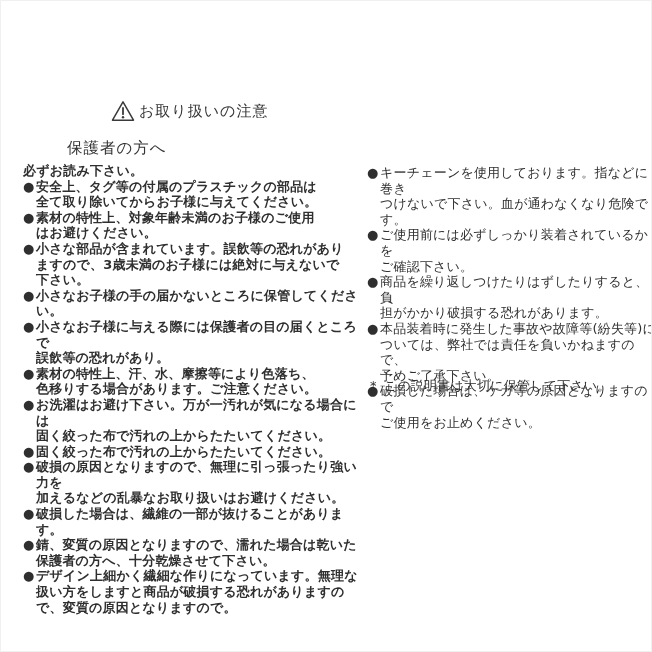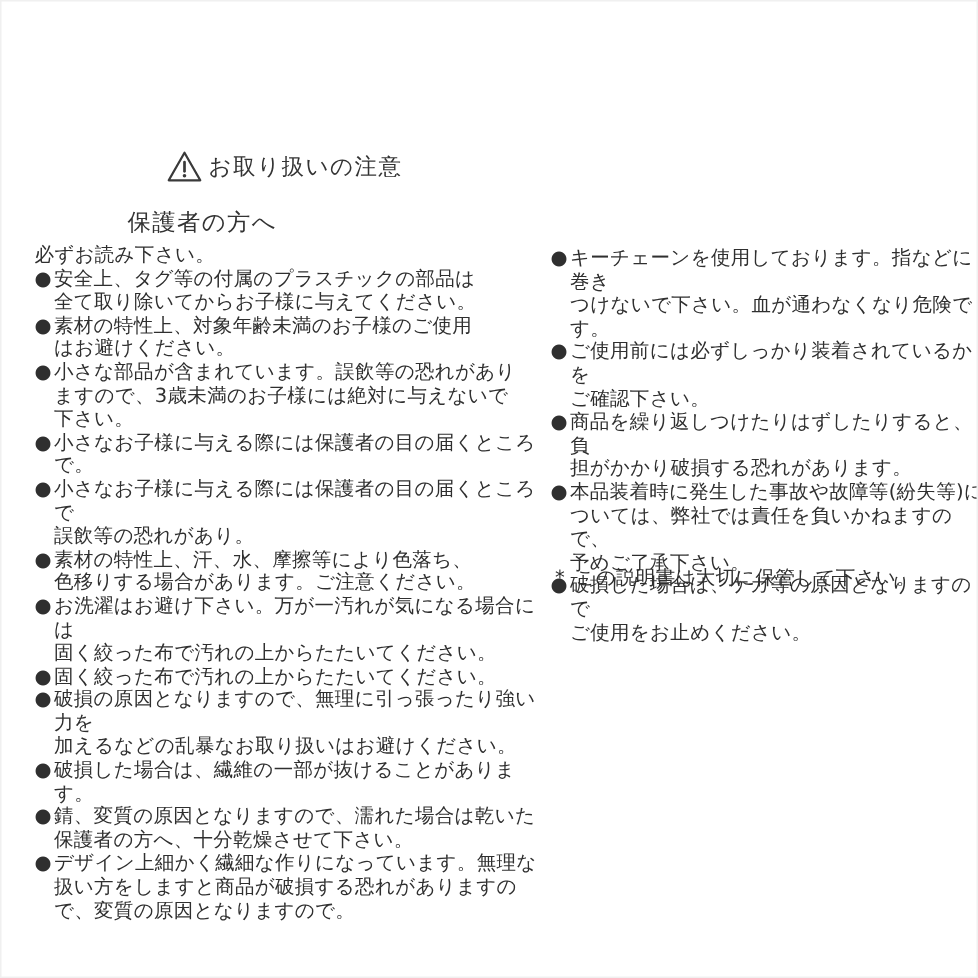--- a/index.html
+++ b/index.html
@@ -29,38 +29,39 @@
   .header .title {
     font-size: 15px;
     letter-spacing: 1px;
     color: #333333;
   }
   .warn-icon svg {
     display: block;
   }
   .subtitle {
     position: absolute;
-    left: 84px;
+    left: 66px;
     top: 137px;
     display: flex;
     gap: 26px;
     font-size: 15.5px;
     letter-spacing: 1px;
     color: #333333;
   }
   .col {
     position: absolute;
     font-size: 13px;
     line-height: 15.6px;
     letter-spacing: 0.2px;
   }
   .col-left {
     left: 22px;
     top: 162px;
     width: 346px;
+    font-weight: bold;
   }
   .col-right {
     left: 366px;
     top: 164px;
     width: 290px;
   }
   .intro {
     white-space: pre-line;
   }
   .item {
@@ -120,21 +121,21 @@
 はお避けください。</span>
     </div>
     <div class="item">
       <span class="bullet">●</span>
       <span class="item-text">小さな部品が含まれています。誤飲等の恐れがあり
 ますので、3歳未満のお子様には絶対に与えないで
 下さい。</span>
     </div>
     <div class="item">
       <span class="bullet">●</span>
-      <span class="item-text">小さなお子様に与える際には保護者の目の届くところで。</span>
+      <span class="item-text">小さなお子様の手の届かないところに保管してください。</span>
     </div>
     <div class="item">
       <span class="bullet">●</span>
       <span class="item-text">小さなお子様に与える際には保護者の目の届くところで
 誤飲等の恐れがあり。</span>
     </div>
     <div class="item">
       <span class="bullet">●</span>
       <span class="item-text">素材の特性上、汗、水、摩擦等により色落ち、
 色移りする場合があります。ご注意ください。</span>

